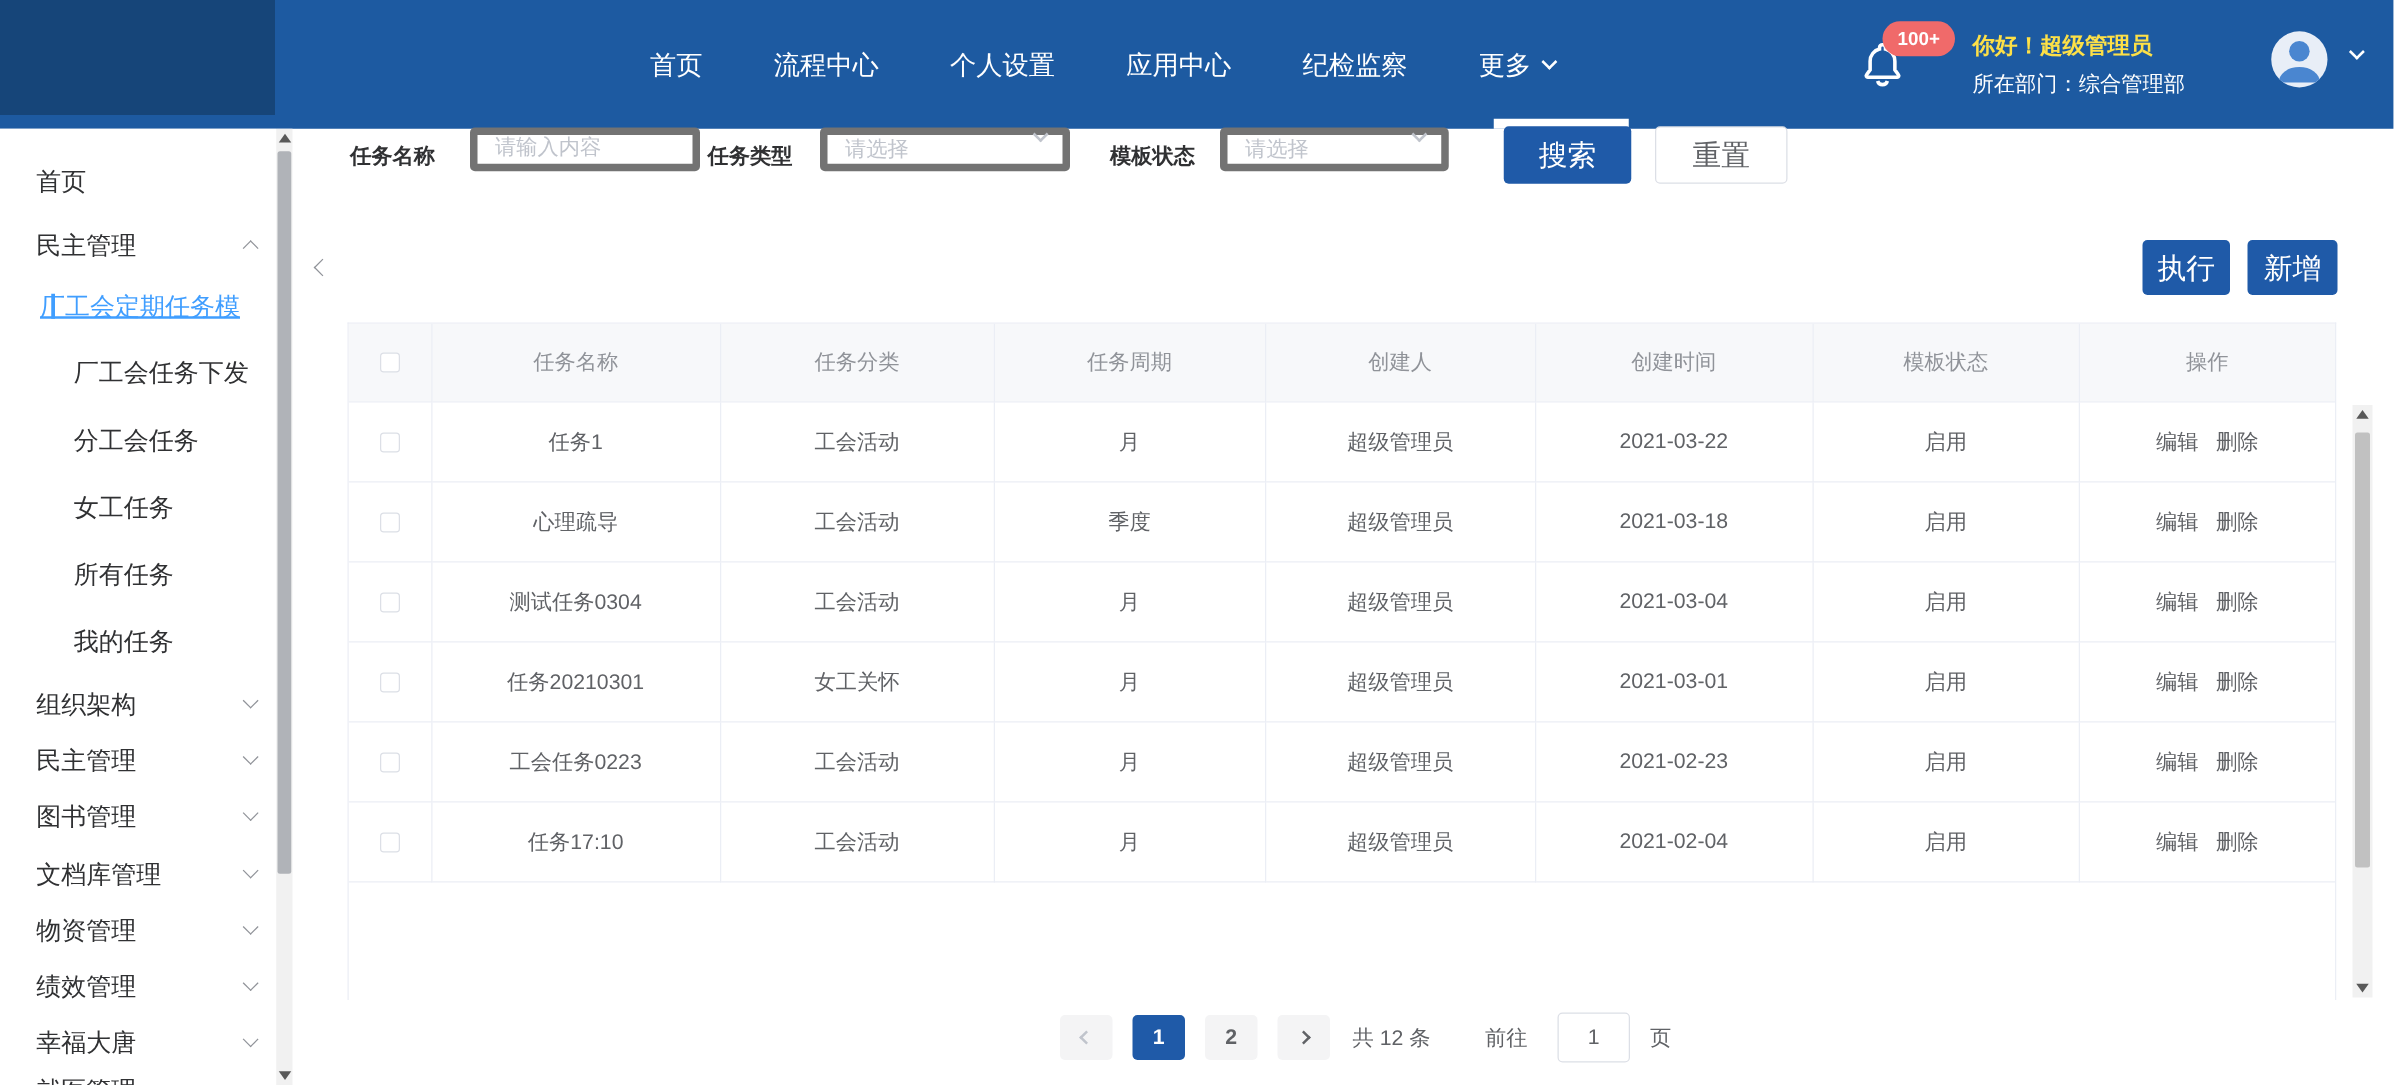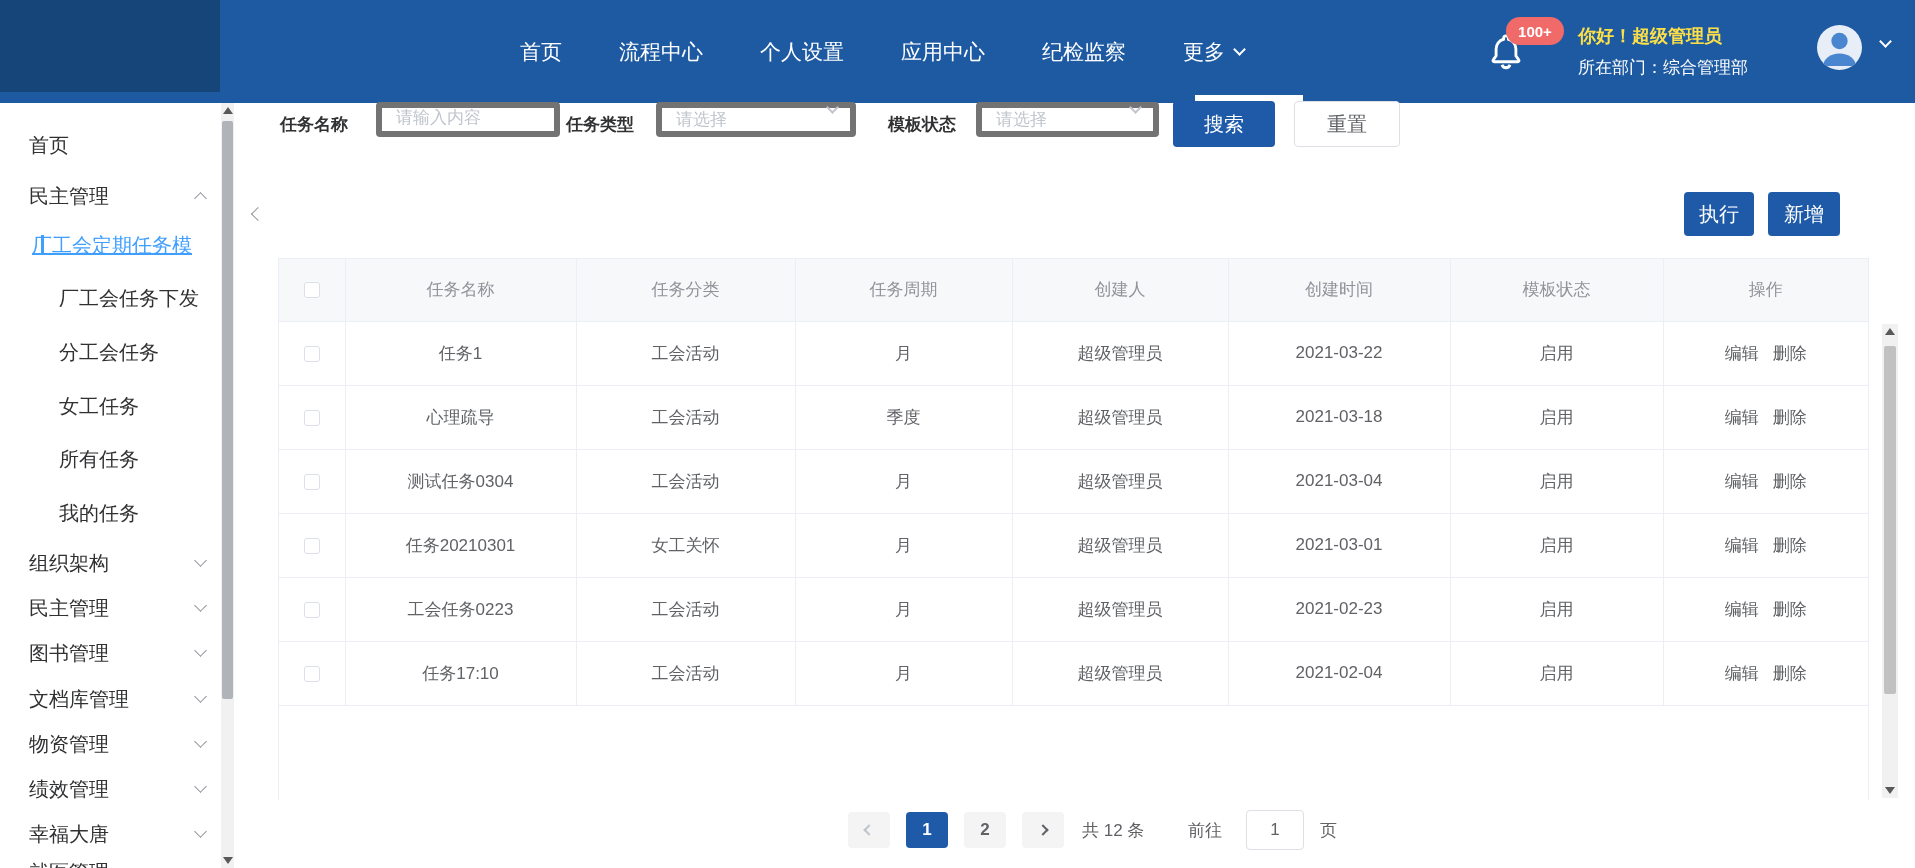--- a/index.html
+++ b/index.html
@@ -53,21 +53,21 @@
   
   .flabel { position:absolute; top:113px; font-size:17px; font-weight:bold; color:#303133; white-space:nowrap; }
   .ctrl { position:absolute; top:102px; height:35px; border:6px solid #737373; border-radius:4px;
           background:#fff; display:flex; align-items:flex-start; padding:0 14px; }
   .ctrl input { border:none; outline:none; width:100%; font-size:17px; color:#606266;
                 font-family:"Liberation Sans",sans-serif; background:transparent; }
   .ctrl input::placeholder { color:#c0c4cc; }
   .ctrl .ph { color:#c0c4cc; font-size:17px; }
   .ctrl .sel-chev { position:absolute; right:13px; border-color:#c0c4cc; }
   .btn { position:absolute; border-radius:4px; display:flex; align-items:center; justify-content:center;
-         font-size:20px; cursor:pointer; border:none; font-family:Liberation Mono, monospace; }
+         font-size:23px; cursor:pointer; border:none; font-family:Liberation Mono, monospace;margin-left:30px; }
   .btn.blue { background:#1f5aa8; color:#fff; }
   .btn.plain { background:#fff; color:#606266; border:1px solid #dcdfe6; }
 
   
   .twrap { position:absolute; left:278px; top:258px; width:1591px; height:542px; overflow:hidden;
            border:1px solid #ebeef5; border-bottom:none; }
   table { border-collapse:collapse; table-layout:fixed; width:1589px; }
   th { height:62px; background:#f7f8fa; color:#909399; font-weight:500; font-size:17px;
        border-right:1px solid #ebeef5; border-bottom:1px solid #ebeef5; text-align:center; }
   td { height:64px; background:#fff; color:#606266; font-size:17px; text-align:center;

